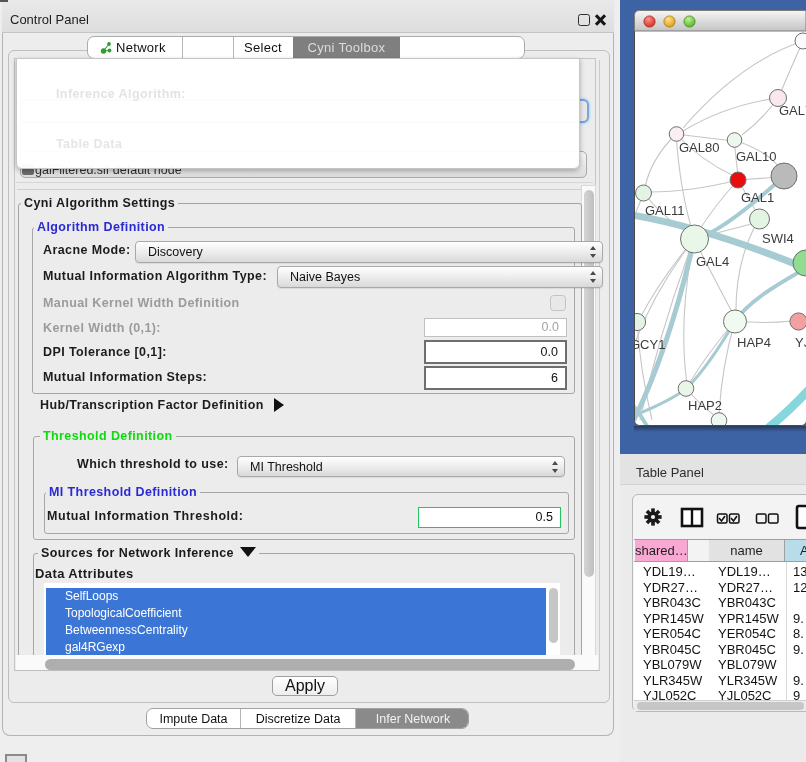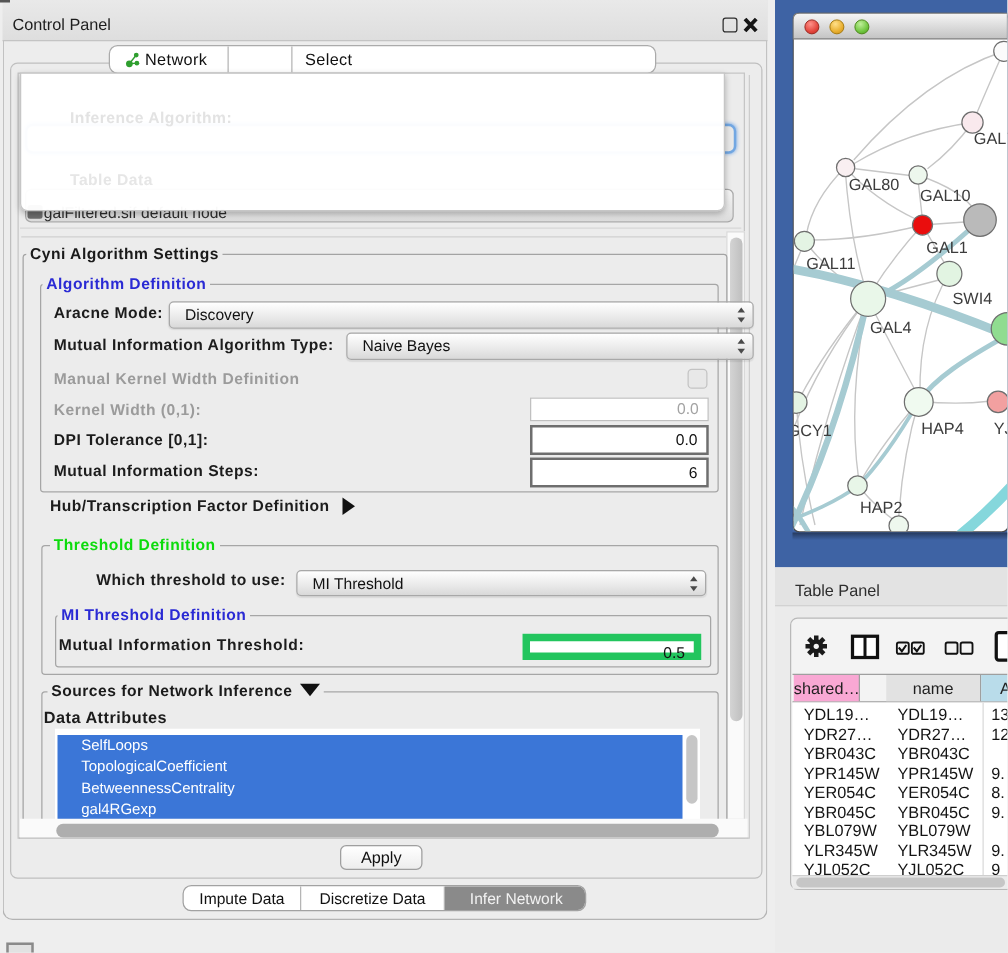--- a/index.html
+++ b/index.html
@@ -98,38 +98,38 @@
 <div class="lbl abs" style="left:77px;top:457px;">Which threshold to use:</div>
 <div class="combo" style="left:237px;top:456px;width:290px;height:19px;">
   <span class="ct">MI Threshold</span>
     <span class="spin"></span>
   </div>
 
 <div class="grp" style="left:44px;top:492px;width:523px;height:40px;"></div>
 <div class="grplbl" style="left:46px;top:485px;color:#2a2ad4;">MI Threshold Definition</div>
 
 <div class="lbl abs" style="left:47px;top:509px;letter-spacing:0.55px;">Mutual Information Threshold:</div>
-<div class="field" style="left:418px;top:507px;width:143px;height:21px;border:6px solid #22c55e;line-height:19px;">0.5</div>
+<div class="field" style="left:418px;top:507px;width:143px;height:21px;border:1px solid #22c55e;line-height:19px;">0.5</div>
 
 <div class="grp" style="left:33px;top:553px;width:540px;height:103px;"></div>
 <div class="grplbl" style="left:38px;top:546px;color:#1a1a1a;">Sources for Network Inference
   <span style="display:inline-block;width:0;height:0;border-left:8px solid transparent;border-right:8px solid transparent;border-top:10px solid #111;vertical-align:0px;margin-left:2px;"></span></div>
 <div class="lbl abs" style="left:35px;top:566px;font-size:13px;">Data Attributes</div>
 
 <div class="abs" style="left:44px;top:583px;width:516px;height:73px;background:#fff;"></div>
 <div class="abs" style="left:45.5px;top:587.5px;width:500px;height:68px;background:#3b76d7;"></div>
 <div class="abs" style="left:65px;top:588px;font-size:12px;color:#fff;line-height:17px;">SelfLoops<br>TopologicalCoefficient<br>BetweennessCentrality<br>gal4RGexp</div>
 <div class="abs" style="left:549px;top:588px;width:9px;height:55px;background:#c6c6c6;border-radius:4.5px;"></div>
 
 <div class="abs" style="left:16px;top:655px;width:582px;height:16px;background:#fafafa;"></div>
 <div class="abs" style="left:45px;top:659px;width:530px;height:11px;background:#aeaeae;border-radius:5.5px;"></div>
 <div class="abs" style="left:15px;top:670px;width:584px;height:1px;background:#bdbdbd;"></div>
 
 <div class="abs" style="left:272px;top:676px;width:66px;height:20px;border:1px solid #9f9f9f;border-radius:5px;
- background:linear-gradient(#ffffff,#ededed);box-sizing:border-box;text-align:center;font-size:13px;color:#111;line-height:18px;">Apply</div>
+ background:linear-gradient(#ffffff,#ededed);box-sizing:border-box;text-align:center;font-size:16px;color:#111;line-height:18px;">Apply</div>
 
 <div class="abs" style="left:146px;top:708px;width:323px;height:21px;background:#fff;border:1px solid #a2a2a2;border-radius:7px;box-sizing:border-box;overflow:hidden;">
   <div style="position:absolute;left:0;top:0;width:94px;height:21px;font-size:12.5px;color:#111;text-align:center;line-height:20px;border-right:1px solid #b5b5b5;box-sizing:border-box;">Impute Data</div>
   <div style="position:absolute;left:94px;top:0;width:115px;height:21px;font-size:12.5px;color:#111;text-align:center;line-height:20px;border-right:1px solid #b5b5b5;box-sizing:border-box;">Discretize Data</div>
   <div style="position:absolute;left:209px;top:0;width:114px;height:21px;font-size:12.5px;color:#f2f2f2;text-align:center;line-height:20px;background:#8a8a8a;">Infer Network</div>
 </div>
 
 <div class="abs" style="left:87px;top:36px;width:438px;height:23px;background:#fff;border:1px solid #ababab;border-radius:7px;box-sizing:border-box;overflow:hidden;">
   <div style="position:absolute;left:0;top:0;width:94px;height:23px;"></div>
   <svg style="position:absolute;left:12px;top:3px;" width="13" height="15" viewBox="0 0 13 15">
@@ -137,20 +137,21 @@
     <line x1="3.5" y1="11" x2="9.5" y2="10.5" stroke="#2e9e2e" stroke-width="1.1"></line>
     <circle cx="3.5" cy="11" r="2.7" fill="#2e9e2e"></circle>
     <circle cx="9" cy="4" r="1.9" fill="#2e9e2e"></circle>
     <circle cx="9.5" cy="10.5" r="1.9" fill="#2e9e2e"></circle>
   </svg>
   <div style="position:absolute;left:28px;top:0;font-size:13px;letter-spacing:0.3px;color:#111;line-height:22px;">Network</div>
   <div style="position:absolute;left:94px;top:0;width:0;height:23px;border-left:1px solid #b5b5b5;"></div>
   <div style="position:absolute;left:94px;top:17px;width:51px;font-size:13px;letter-spacing:0.3px;color:#a21caf;text-align:center;line-height:22px;">Style</div>
   <div style="position:absolute;left:145px;top:0;width:0;height:23px;border-left:1px solid #b5b5b5;"></div>
   <div style="position:absolute;left:145px;top:0;width:60px;font-size:13px;letter-spacing:0.3px;color:#111;text-align:center;line-height:22px;">Select</div>
+  <div style="position:absolute;left:205px;top:0;width:107px;height:23px;background:#7f7f7f;font-size:13px;letter-spacing:0.3px;color:#dcdcdc;text-align:center;line-height:22px;">Cyni Toolbox</div>
 </div>
 
 <div class="abs" style="left:16px;top:58px;width:564px;height:111px;background:rgba(255,255,255,0.97);
   border:1px solid #c6c6c6;border-radius:0 0 6px 6px;box-shadow:0 2px 5px rgba(0,0,0,0.28);box-sizing:border-box;">
   <div style="position:absolute;left:39px;top:28px;font-size:12.5px;font-weight:bold;color:#e3e3e3;letter-spacing:0.4px;">Inference Algorithm:</div>
   <div style="position:absolute;left:39px;top:78px;font-size:12.5px;font-weight:bold;color:#e6e6e6;letter-spacing:0.4px;">Table Data</div>
 </div>
 
 <div class="abs" style="left:620px;top:0;width:186px;height:454px;background:#3e63a4;"></div>
 

